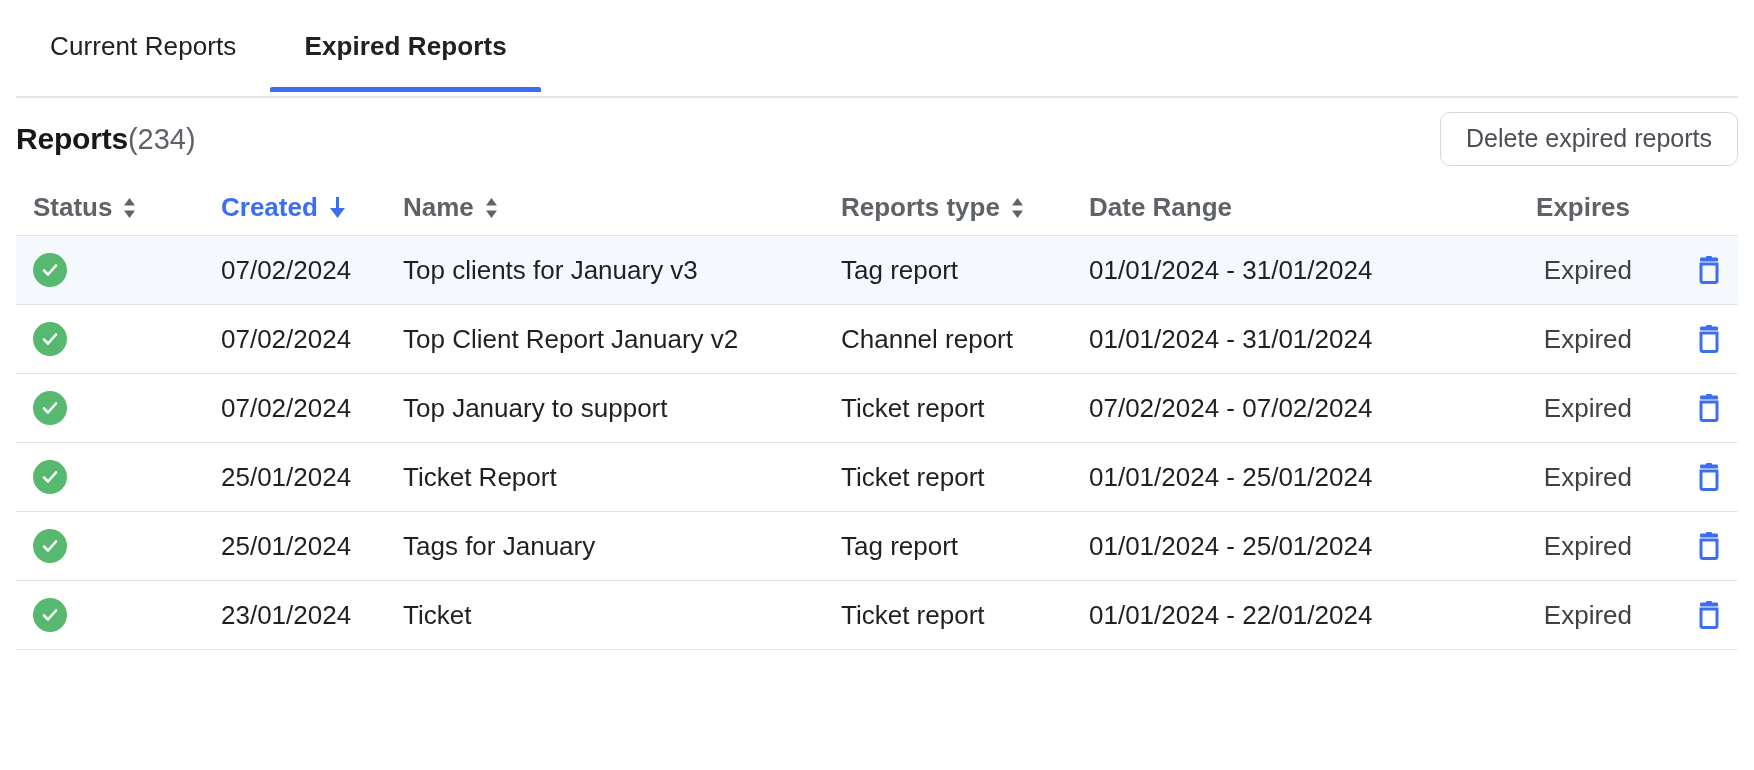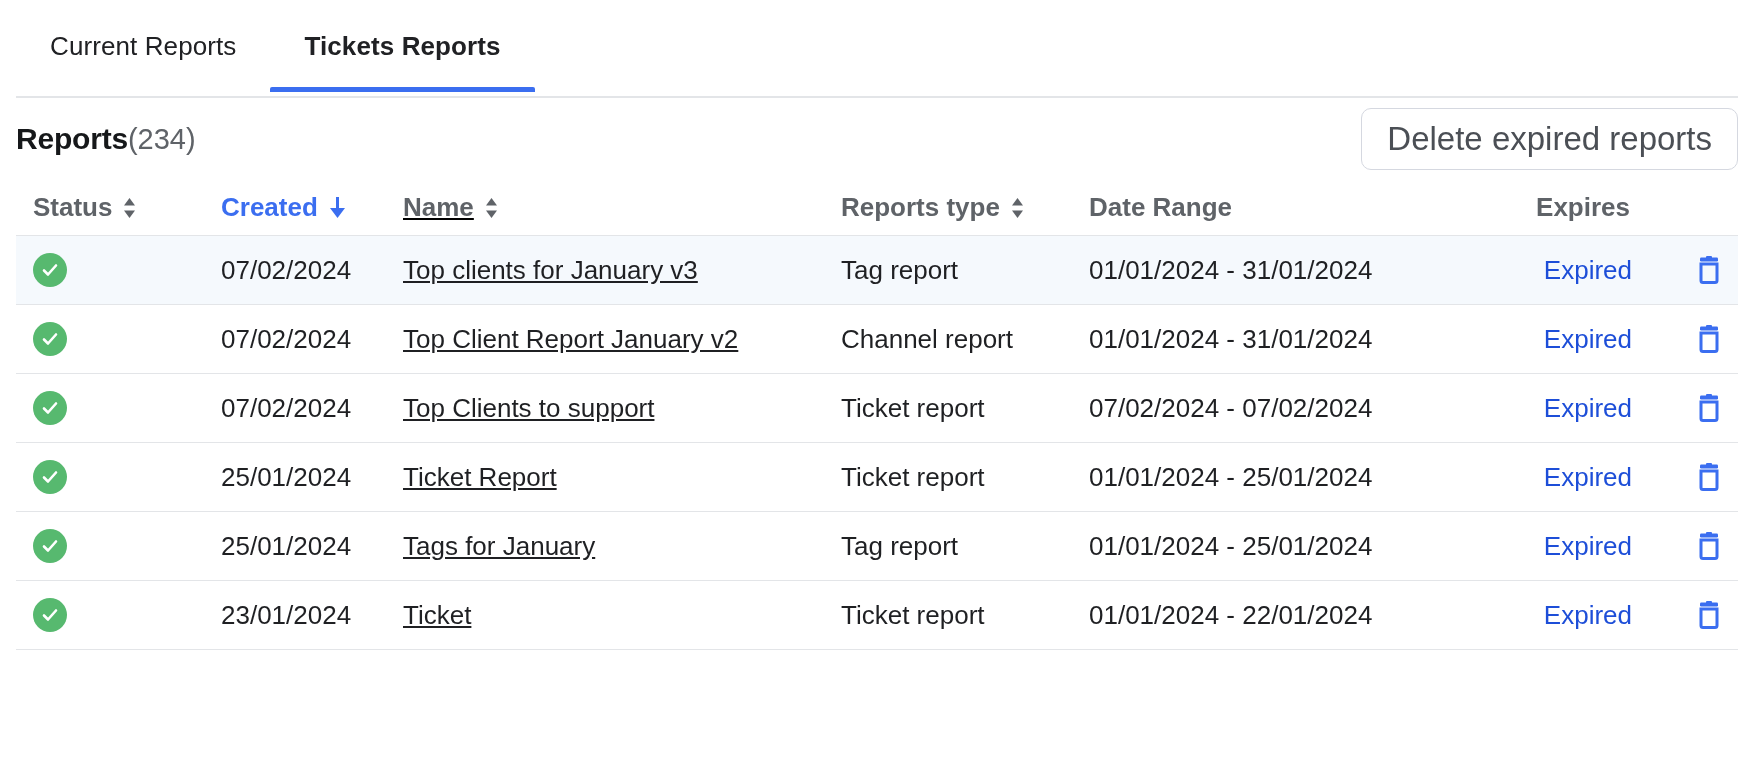--- a/index.html
+++ b/index.html
@@ -87,21 +87,21 @@
     color: #16181a;
     letter-spacing: -0.2px;
   }
   .title-count {
     font-weight: normal;
     color: #5f6368;
     font-size: 29px;
   }
   .delete-btn {
     font-family: "Liberation Sans", sans-serif;
-    font-size: 33px;
+    font-size: 25px;
     color: #4b4f55;
     background: #ffffff;
     border: 1.5px solid #d5d8e0;
     border-radius: 10px;
     padding: 13px 25px 14px 25px;
     cursor: pointer;
     line-height: 1;
     white-space: nowrap;
   }
 
@@ -122,21 +122,21 @@
   .drow {
     height: 69px;
     border-bottom: 1.5px solid #e3e5e8;
   }
   .drow.hovered {
     background: #f5f9fd;
   }
 
   .c-status   { width: 205px; flex: 0 0 205px; display: flex; align-items: center; }
   .c-created  { width: 160px; flex: 0 0 160px; }
-  .c-name     { width: 460px; flex: 0 0 460px; padding-left: 22px; text-decoration: underline; }
+  .c-name     { width: 460px; flex: 0 0 460px; padding-left: 22px; }
   .c-type     { width: 248px; flex: 0 0 248px; }
   .c-range    { width: 400px; flex: 0 0 400px; }
   .c-expires  { flex: 1 1 auto; display: flex; align-items: center; justify-content: flex-end; padding-right: 12px; }
 
   .hcell {
     font-size: 26px;
     font-weight: bold;
     color: #5f6368;
     display: flex;
     align-items: center;
@@ -170,21 +170,21 @@
     display: flex;
     align-items: center;
     justify-content: center;
     margin-left: 17px;
     flex: 0 0 34px;
   }
   .status-badge svg { display: block; }
 
   .expires-label {
     font-size: 26px;
-    color: #1d4ed8;
+    color: #404040;
     white-space: nowrap;
   }
   .trash-btn {
     background: transparent;
     border: none;
     padding: 0;
     margin-left: 60px;
     cursor: pointer;
     display: flex;
     align-items: center;
@@ -202,21 +202,21 @@
 
   <div class="tabs">
     <div class="tabs-baseline"></div>
 
     <button class="tab">
       <span>Current Reports</span>
 
     </button>
 
     <button class="tab active">
-      <span>Tickets Reports</span>
+      <span>Expired Reports</span>
       <span class="tab-underline"></span>
     </button>
   </div>
 
   <div class="section-head">
     <div class="title-wrap">
       <span class="title-main">Reports</span>
       <span class="title-count">(234)</span>
     </div>
     <button class="delete-btn">Delete expired reports</button>
@@ -337,21 +337,21 @@
 
     <div class="row drow">
       <div class="c-status">
         <span class="status-badge">
           <svg width="20" height="20" viewBox="0 0 20 20">
             <path d="M4 10.5 L8 14.5 L16 5.5" stroke="#ffffff" stroke-width="2.6" fill="none" stroke-linecap="round" stroke-linejoin="round"></path>
           </svg>
         </span>
       </div>
       <div class="c-created cell">07/02/2024</div>
-      <div class="c-name cell">Top Clients to support</div>
+      <div class="c-name cell">Top January to support</div>
       <div class="c-type cell">Ticket report</div>
       <div class="c-range cell">07/02/2024 - 07/02/2024</div>
       <div class="c-expires">
         <span class="expires-label">Expired</span>
         <button class="trash-btn">
           <svg width="26" height="28" viewBox="0 0 26 28">
             <rect x="4" y="1.5" width="18" height="4" rx="1.2" fill="#3b6ef0"></rect>
             <rect x="10" y="0" width="6" height="3" rx="1" fill="#3b6ef0"></rect>
             <path d="M5 8 h16 v16.5 a2 2 0 0 1 -2 2 h-12 a2 2 0 0 1 -2 -2 z" fill="none" stroke="#3b6ef0" stroke-width="3"></path>
           </svg>

